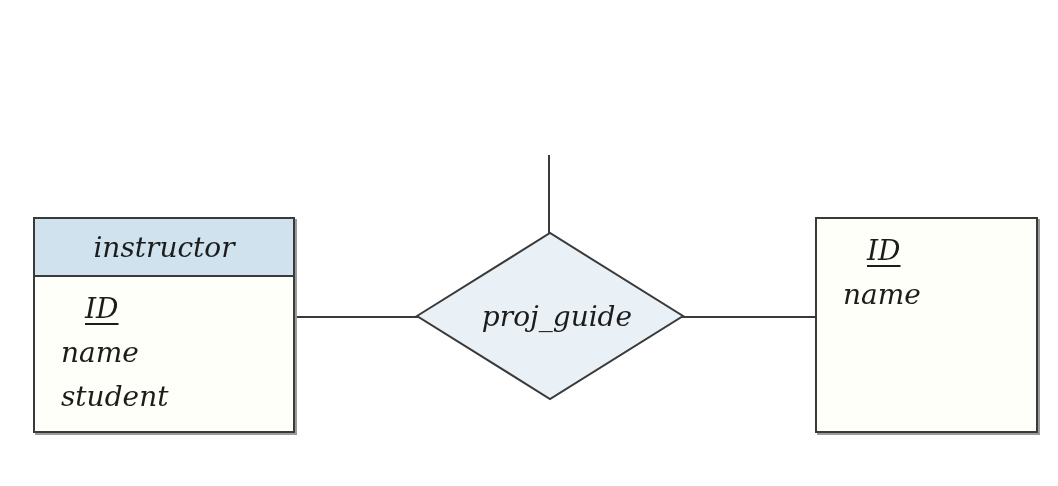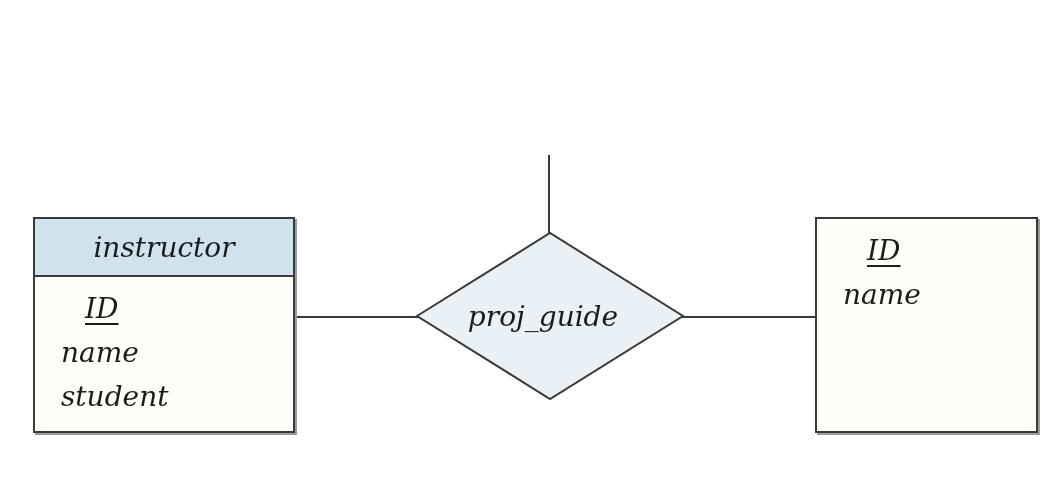--- a/index.html
+++ b/index.html
@@ -82,21 +82,21 @@
   }
   #entity-project{left:462px;top:48px;width:169px;height:107px;}
   #entity-project .entity-header{height:52px;}
   #entity-project .entity-body{padding:0;}
   #entity-instructor{left:33px;top:217px;width:262px;height:216px;}
   #entity-instructor .entity-header{height:58px;}
   #entity-student{left:815px;top:217px;width:223px;height:216px;}
   #entity-student .entity-header{height:58px;}
   .diamond-label{
     position:absolute;
-    left:410px;top:233px;
+    left:424px;top:233px;
     width:266px;height:166px;
     display:flex;
     align-items:center;
     justify-content:center;
     font-style:italic;
     font-size:28px;
     pointer-events:none;
   }
 </style>
 </head>

